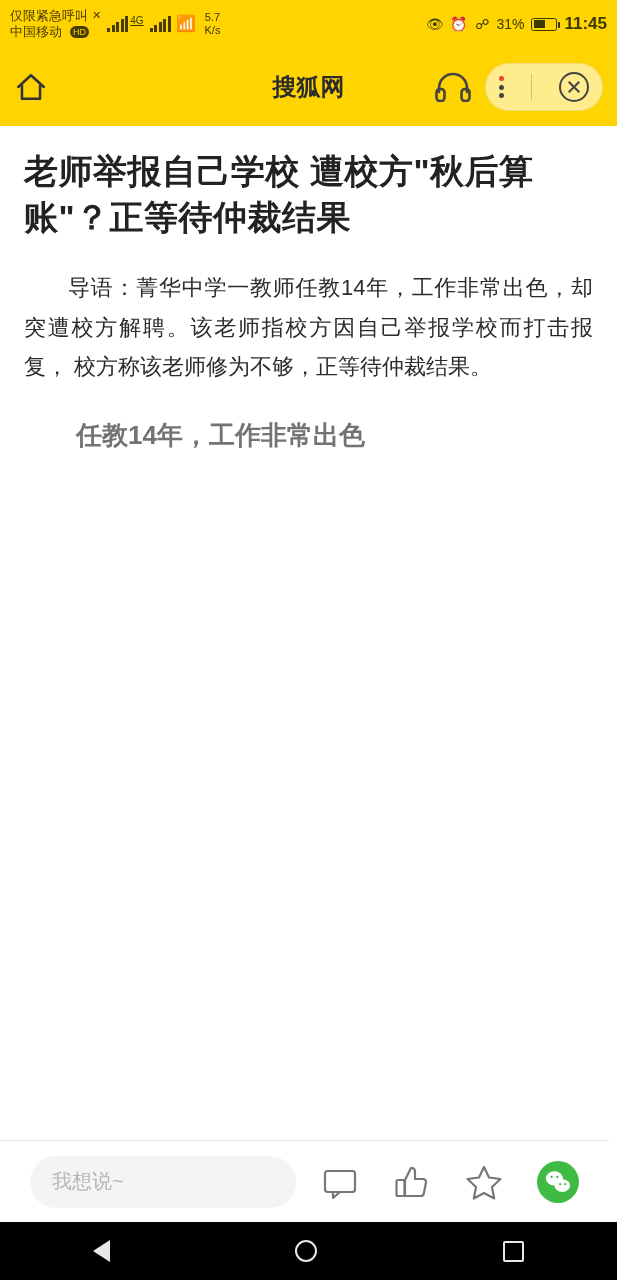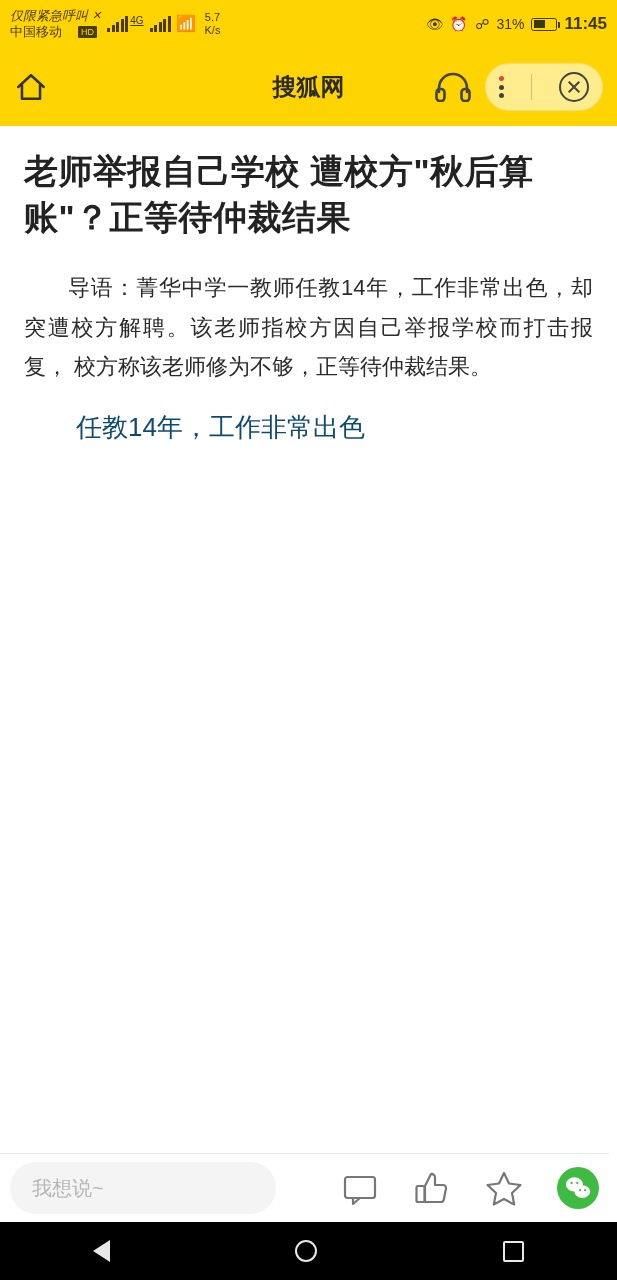--- a/index.html
+++ b/index.html
@@ -10,26 +10,26 @@
     overflow:hidden;
   }
   
   .statusbar {
     height:48px; background:#ffd400;
     display:flex; align-items:center;
     padding:0 10px; font-size:13px; color:#3a3a00;
     position:relative;
   }
   .sb-left { display:flex; flex-direction:column; line-height:1.25; font-size:13px; color:#4a3c00; }
-  .sb-left-row1 { display:flex; align-items:center; gap:4px;font-style:italic; }
-  .sb-left-row2 { display:flex; align-items:center; gap:16px; }
+  .sb-left-row1 { display:flex; align-items:center; gap:4px; }
+  .sb-left-row2 { display:flex; align-items:center; gap:8px; }
   .x-mark { font-size:11px; }
   .hd-badge {
     background:#4a3c00; color:#ffd400; font-size:9px;
-    border-radius:1px; padding:0 3px; line-height:12px; display:inline-block;
+    border-radius:6px; padding:0 3px; line-height:12px; display:inline-block;
   }
   .sig-bars { display:flex; align-items:flex-end; gap:1.5px; height:16px; margin-left:6px; }
   .sig-bars i { width:3px; background:#4a3c00; display:block; }
   .sig-bars i:nth-child(1){height:4px}
   .sig-bars i:nth-child(2){height:7px}
   .sig-bars i:nth-child(3){height:10px}
   .sig-bars i:nth-child(4){height:13px}
   .sig-bars i:nth-child(5){height:16px}
   .net-type { font-size:10px; margin-left:2px; margin-bottom:7px;text-decoration:underline; }
   .wifi { margin-left:6px; font-size:16px; line-height:1; }
@@ -107,28 +107,28 @@
     margin-left:auto; background:#ffd21e; color:#6b4b00;
     font-size:19px; padding:11px 22px; border-radius:24px;
     display:flex; align-items:center; gap:2px; border:none; font-weight:500;
   }
   .follow-plus { font-size:19px; }
   .para {
     margin-top:28px; font-size:22px; line-height:1.78; color:#2b2b2b;
     text-align:justify; text-indent:2em;
   }
   .subhead {
-    margin-top:24px; font-size:26px; font-weight:normal; color:#0c4a6e; text-indent:2em;
+    margin-top:32px; font-size:26px; font-weight:bold; color:#737373; text-indent:2em;
   }
 
   
   .bottombar {
-    position:absolute; left:0; right:8px; bottom:58px; height:69px;
+    position:absolute; left:0; right:8px; bottom:58px; height:82px;
     background:#fff; border-top:1px solid #e9e9e9;
-    display:flex; align-items:center; padding:0 10px; gap:18px;
+    display:flex; align-items:center; padding:0 30px; gap:18px;
   }
   .comment-input {
     flex:none; width:266px; height:52px; border-radius:26px;
     background:#f4f4f4; border:none; outline:none;
     padding:0 22px; font-size:20px; color:#555;
     font-family:"Liberation Sans", sans-serif;
   }
   .comment-input::placeholder { color:#b5b5b5; }
   .bicons { margin-left:auto; display:flex; align-items:center; gap:34px; }
   .bicon { width:38px; height:38px; display:block; }

